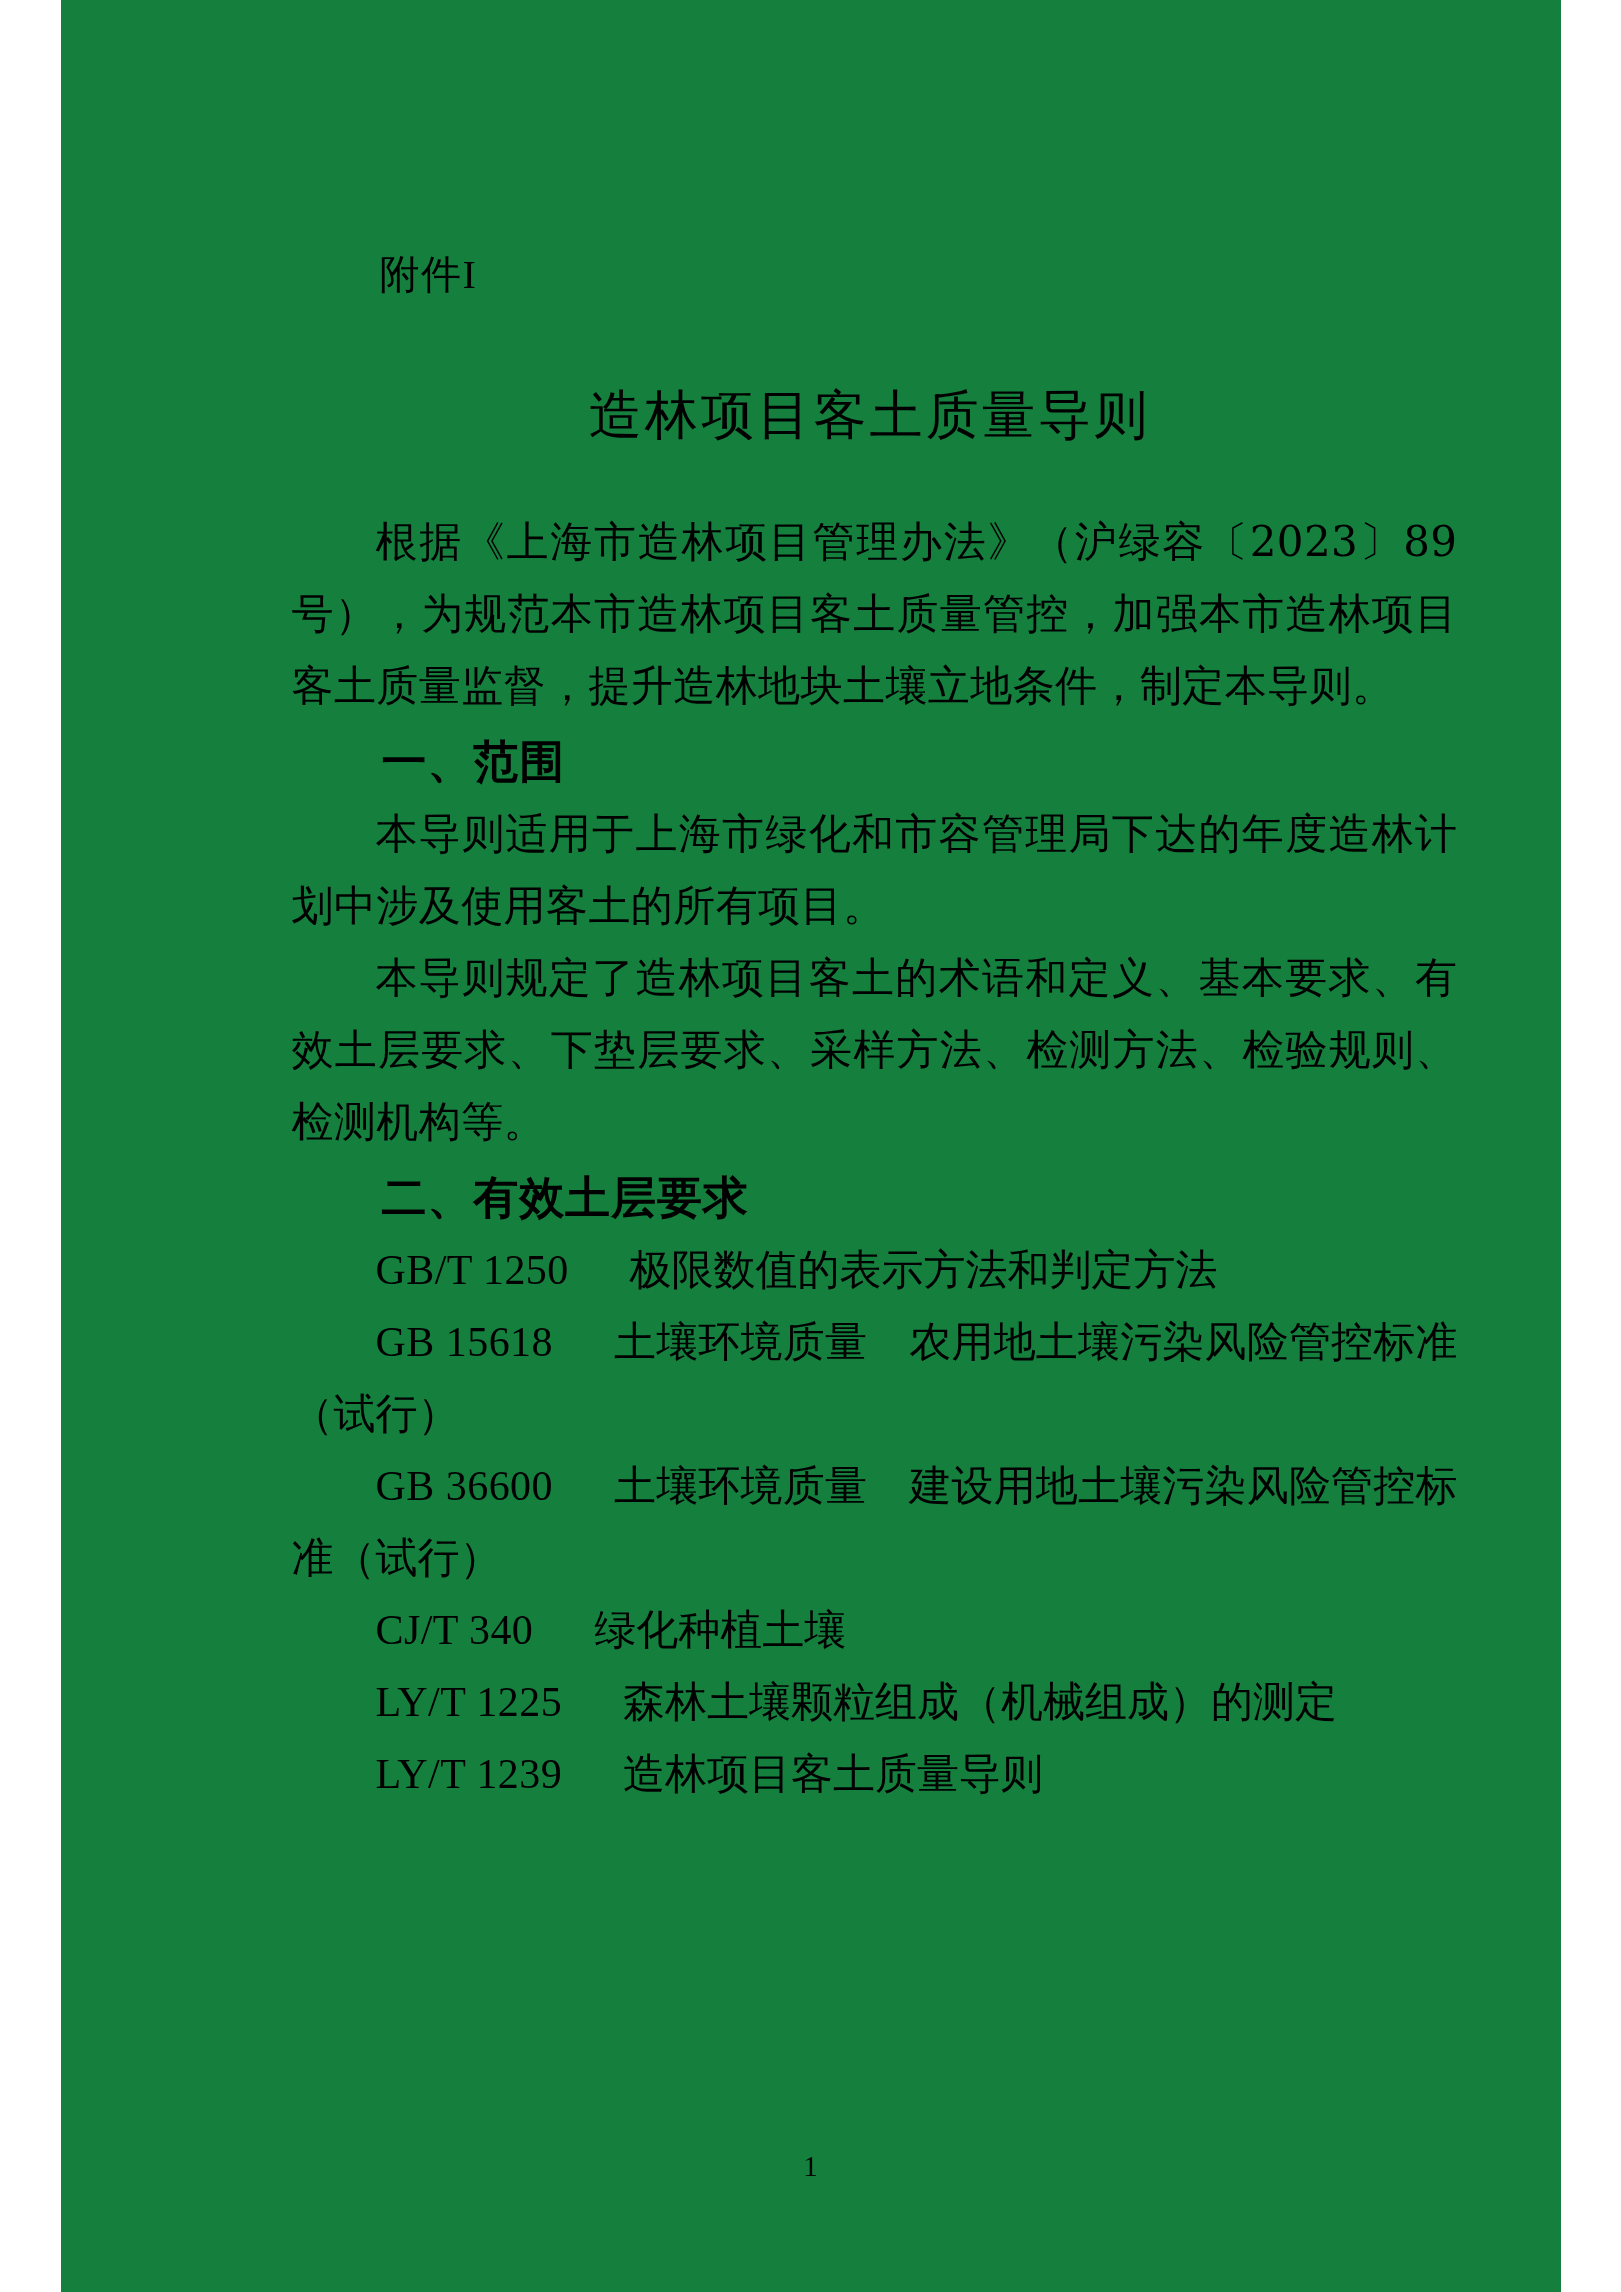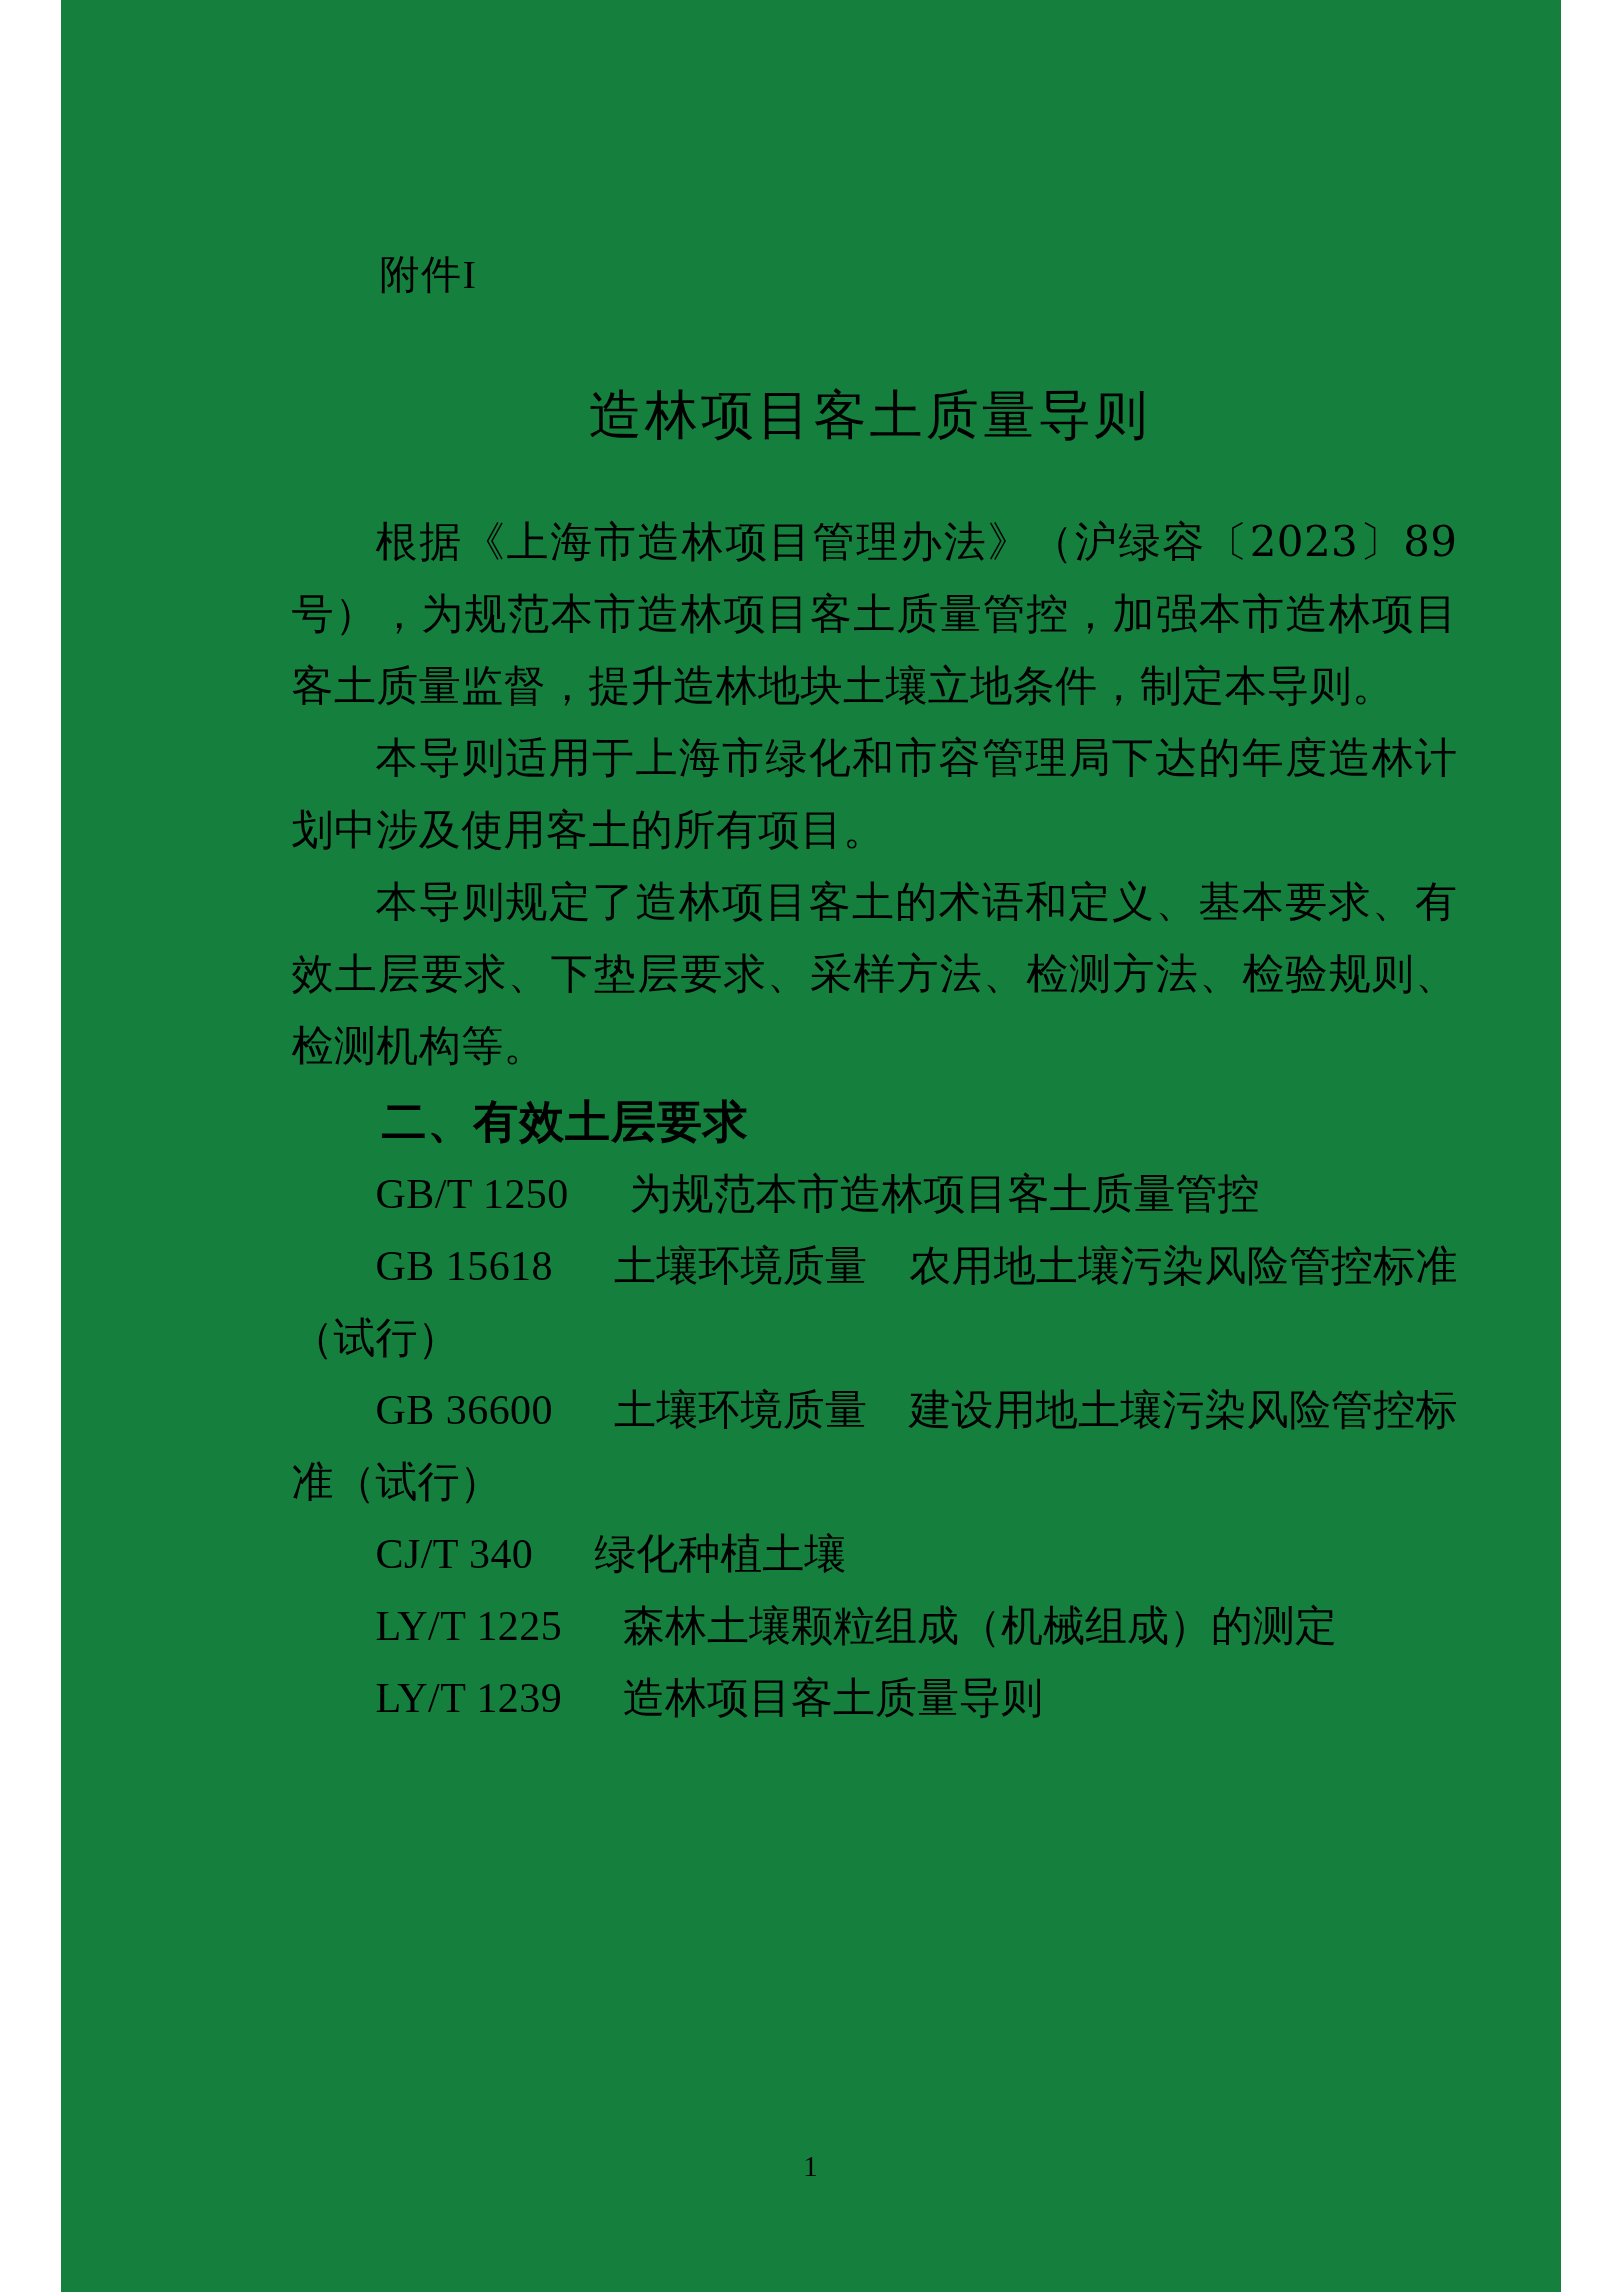--- a/index.html
+++ b/index.html
@@ -115,31 +115,32 @@
   <div class="content">
 
     <div class="attach-label">
       <span>附件</span><span class="roman">I</span>
     </div>
 
     <div class="doc-title">造林项目客土质量导则</div>
 
     <p class="para indent gap-after-title">根据《上海市造林项目管理办法》（沪绿容〔2023〕89号），为规范本市造林项目客土质量管控，加强本市造林项目客土质量监督，提升造林地块土壤立地条件，制定本导则。</p>
 
+    <div class="sec-heading">一、范围</div>
 
     <p class="para indent">本导则适用于上海市绿化和市容管理局下达的年度造林计划中涉及使用客土的所有项目。</p>
 
     <p class="para indent">本导则规定了造林项目客土的术语和定义、基本要求、有效土层要求、下垫层要求、采样方法、检测方法、检验规则、检测机构等。</p>
 
     <div class="sec-heading">二、有效土层要求</div>
 
     <div class="std-list">
 
       <p class="std-item">
-        <span class="std-code">GB/T 1250</span><span class="std-sep"></span><span>为规范本市造林项目客土质量管控</span>
+        <span class="std-code">GB/T 1250</span><span class="std-sep"></span><span>极限数值的表示方法和判定方法</span>
       </p>
 
       <p class="std-item">
         <span class="std-code">GB 15618</span><span class="std-sep"></span><span>土壤环境质量　农用地土壤污染风险管控标准（试行）</span>
       </p>
 
       <p class="std-item">
         <span class="std-code">GB 36600</span><span class="std-sep"></span><span>土壤环境质量　建设用地土壤污染风险管控标准（试行）</span>
       </p>
 

